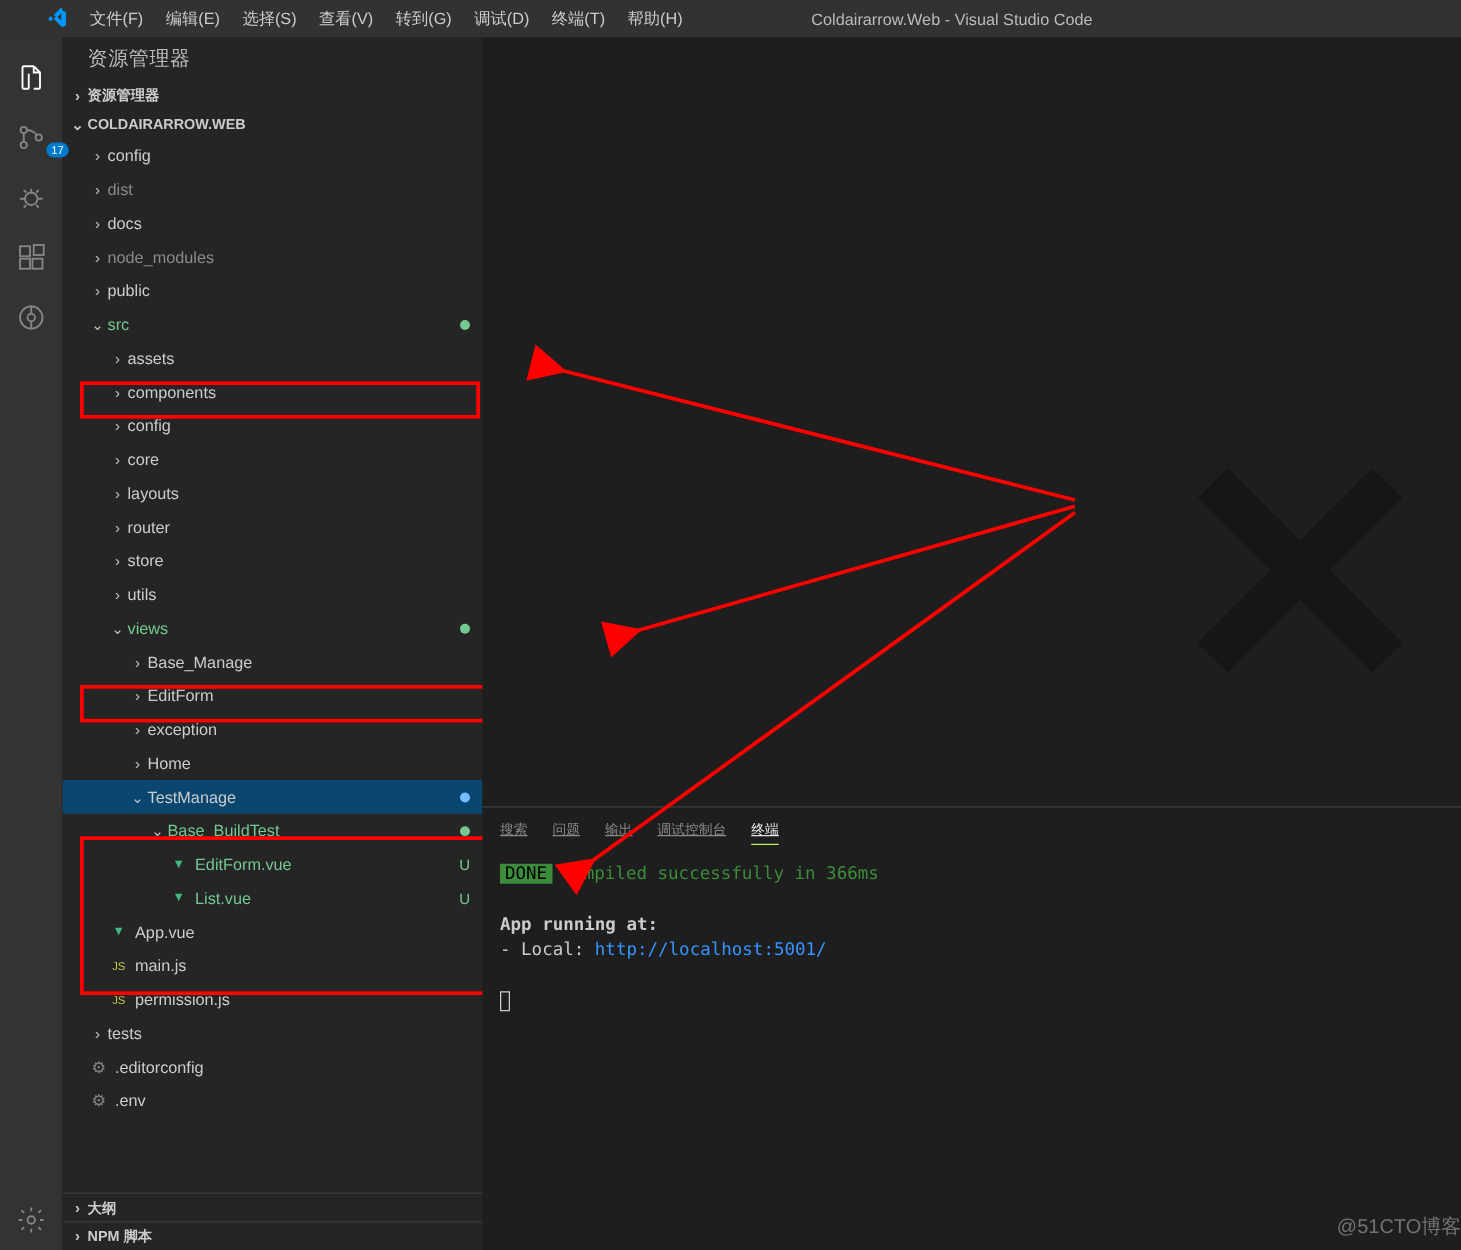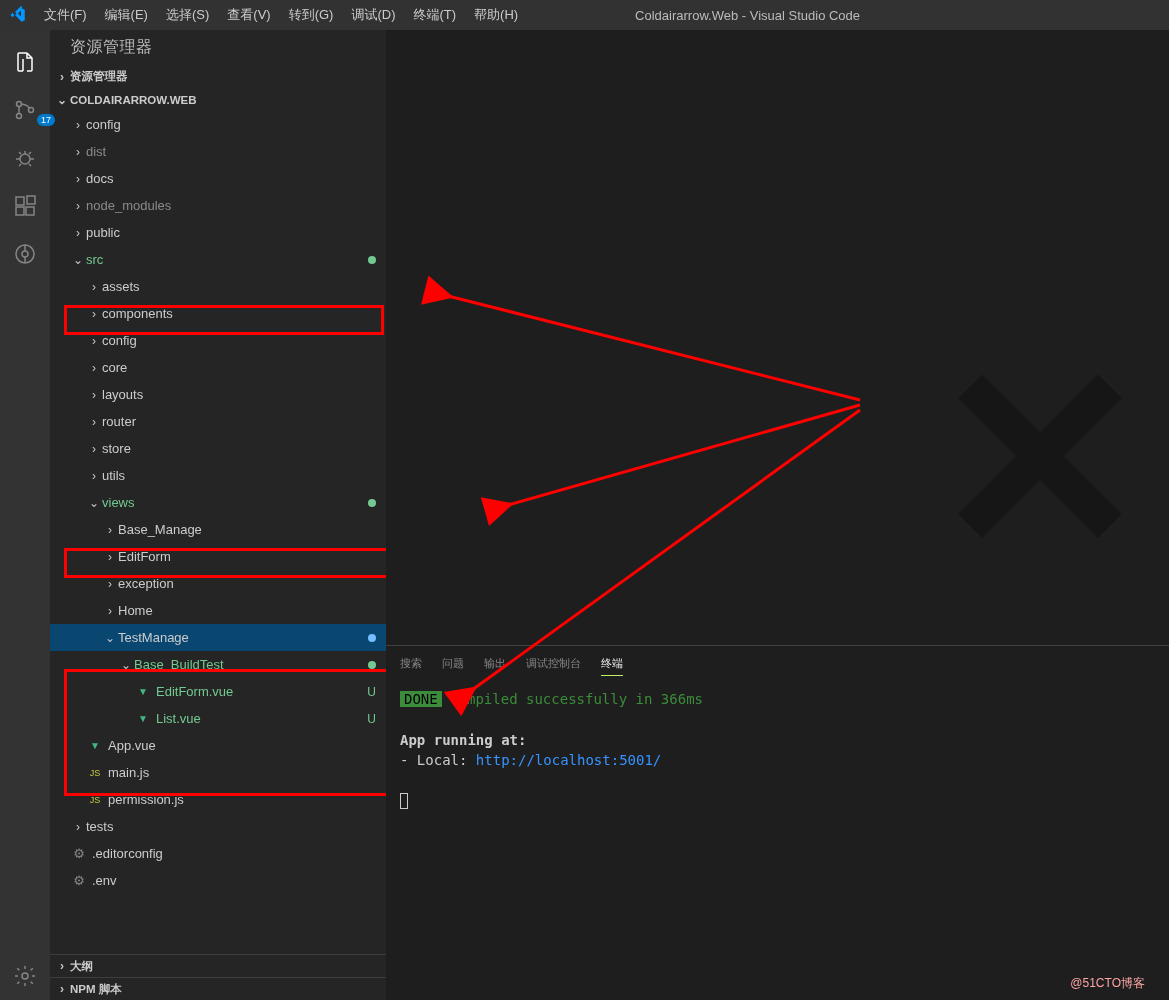--- a/index.html
+++ b/index.html
@@ -5,21 +5,21 @@
 * { margin: 0; padding: 0; box-sizing: border-box; }
 body {
   width: 1169px; height: 1000px;
   background: #1e1e1e;
   font-family: "Segoe UI", "Microsoft YaHei", sans-serif;
   font-size: 13px; color: #cccccc;
   overflow: hidden; position: relative;
 }
 .titlebar {
   height: 30px; background: #323233;
-  display: flex; align-items: center;
+  display: flex; align-items: center; padding-left: 28px;
 }
 .logo { width: 36px; display: flex; align-items: center; justify-content: center; }
 .logo svg { width: 18px; height: 18px; }
 .menu { display: flex; gap: 2px; }
 .menu-item { padding: 4px 8px; cursor: default; font-size: 13px; }
 .win-title { flex: 1; text-align: center; color: #bbbbbb; padding-right: 200px; }
 .main { display: flex; height: calc(100% - 30px); }
 .activitybar {
   width: 50px; background: #333333;
   display: flex; flex-direction: column; align-items: center;
@@ -98,34 +98,34 @@
   transform: rotate(0deg); pointer-events: none;
 }
 .panel {
   height: 355px; border-top: 1px solid #404040;
   display: flex; flex-direction: column;
 }
 .panel-tabs {
   height: 35px; display: flex; align-items: center;
   gap: 20px; padding-left: 14px; font-size: 11px;
 }
-.panel-tab { color: #888; cursor: pointer; padding: 4px 0; }
+.panel-tab { color: #888; cursor: pointer; padding: 4px 0; text-decoration: underline; }
 .panel-tab.active { color: #e7e7e7; border-bottom: 1px solid #bef264; }
 .term {
   flex: 1; padding: 8px 14px;
   font-family: Consolas, monospace; font-size: 14px;
   color: #cccccc; line-height: 1.45;
 }
 .term .done { background: #3b8c3b; color: #000; padding: 0 4px; }
 .term .ok { color: #3b8c3b; }
 .term .link { color: #3794ff; }
 .term .cursor { display: inline-block; width: 8px; height: 16px; border: 1px solid #cccccc; vertical-align: middle; }
 .watermark-text {
-  position: absolute; right: 24px; bottom: 8px;
-  color: #fca5a5; font-size: 12px;
+  position: absolute; right: 0; bottom: 8px;
+  color: #737373; font-size: 16px;
 }
 svg.arrows { position: absolute; top: 0; left: 0; pointer-events: none; z-index: 20; }
 </style>
 </head>
 <body>
 
 <div class="titlebar">
   <div class="logo">
     <svg viewBox="0 0 24 24">
         <path fill="#0098ff" d="M17 3l4 2v14l-4 2-9-9 3-3 5 5V6l-5 5-3-3 9-9zM5 9l-3 3 3 3 2-3-2-3z"></path>

